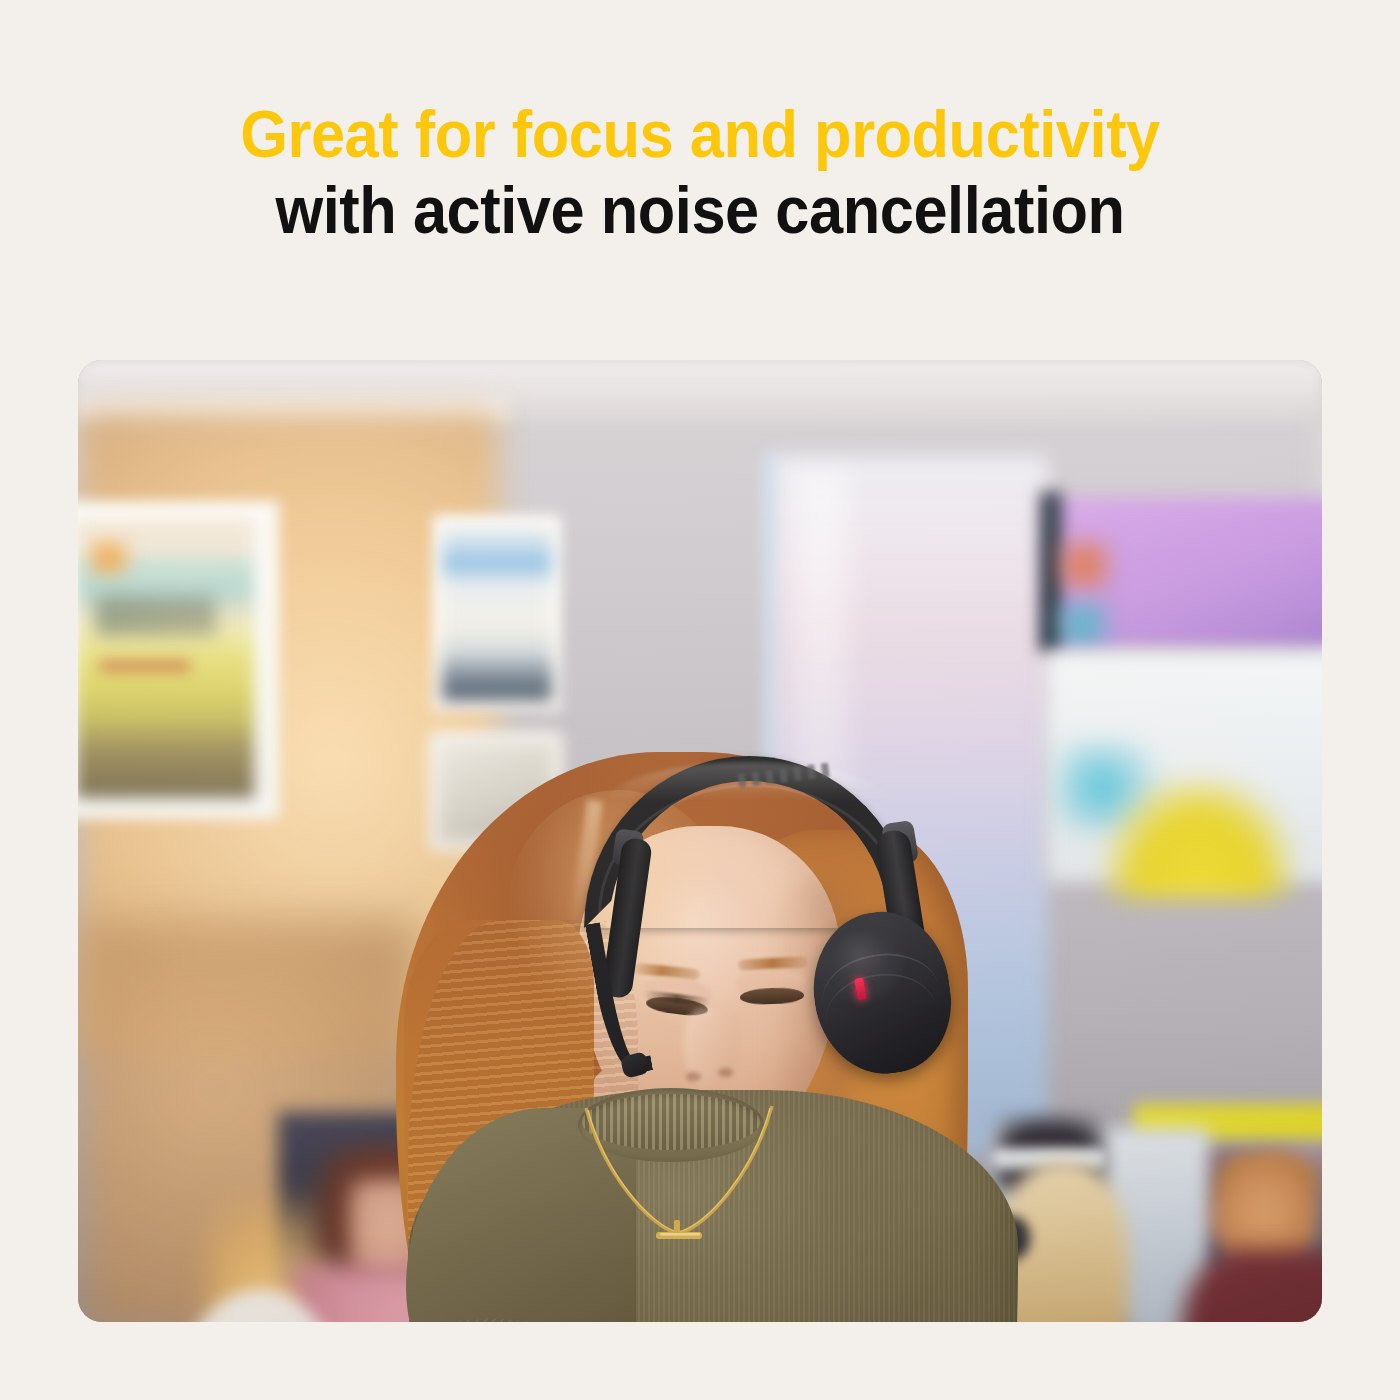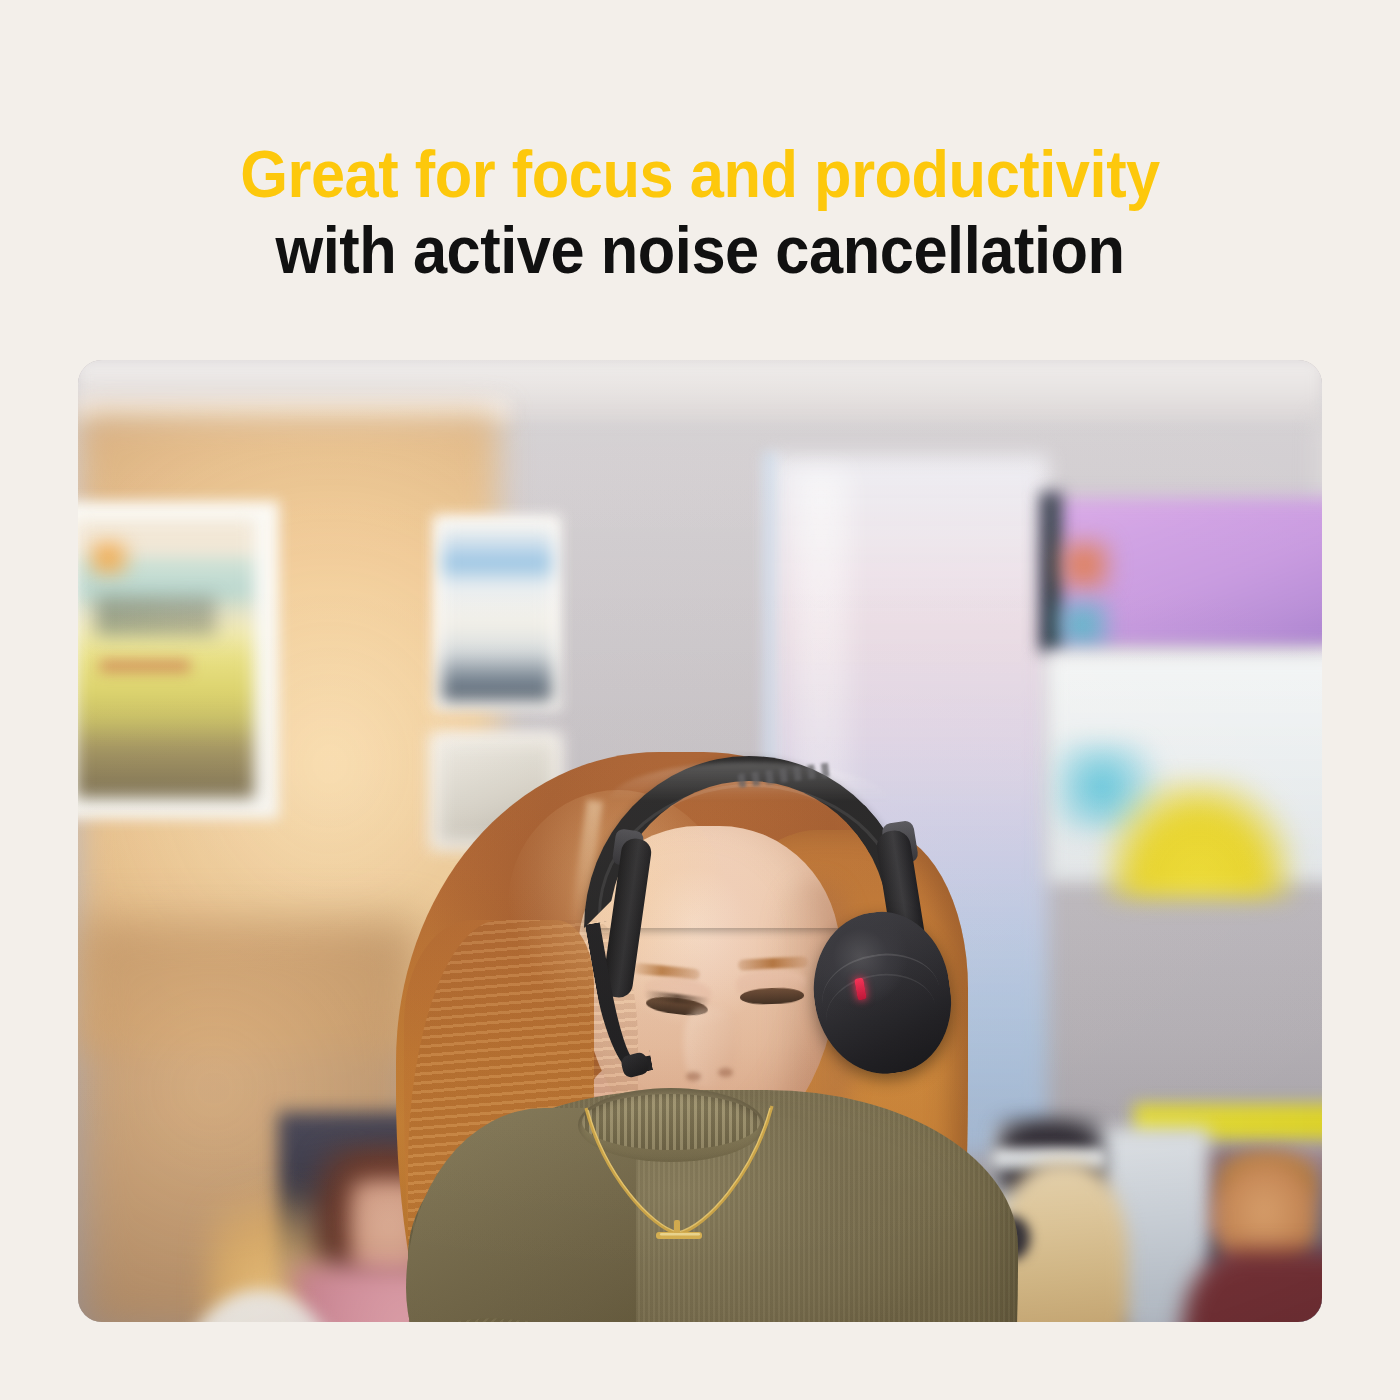--- a/index.html
+++ b/index.html
@@ -19,21 +19,20 @@
     width:1400px; height:1400px;
     background:#F3EFEA;
   }
 
   
   .headline {
     position:absolute;
     left:0; top:96px;
     width:1400px;
     text-align:center;
-    margin-top:40px;
   }
   .headline .line {
     display:block;
     font-weight:700;
     font-size:66px;
     line-height:76px;
     letter-spacing:-0.5px;
     transform:scaleX(0.93);
     white-space:nowrap;
   }

